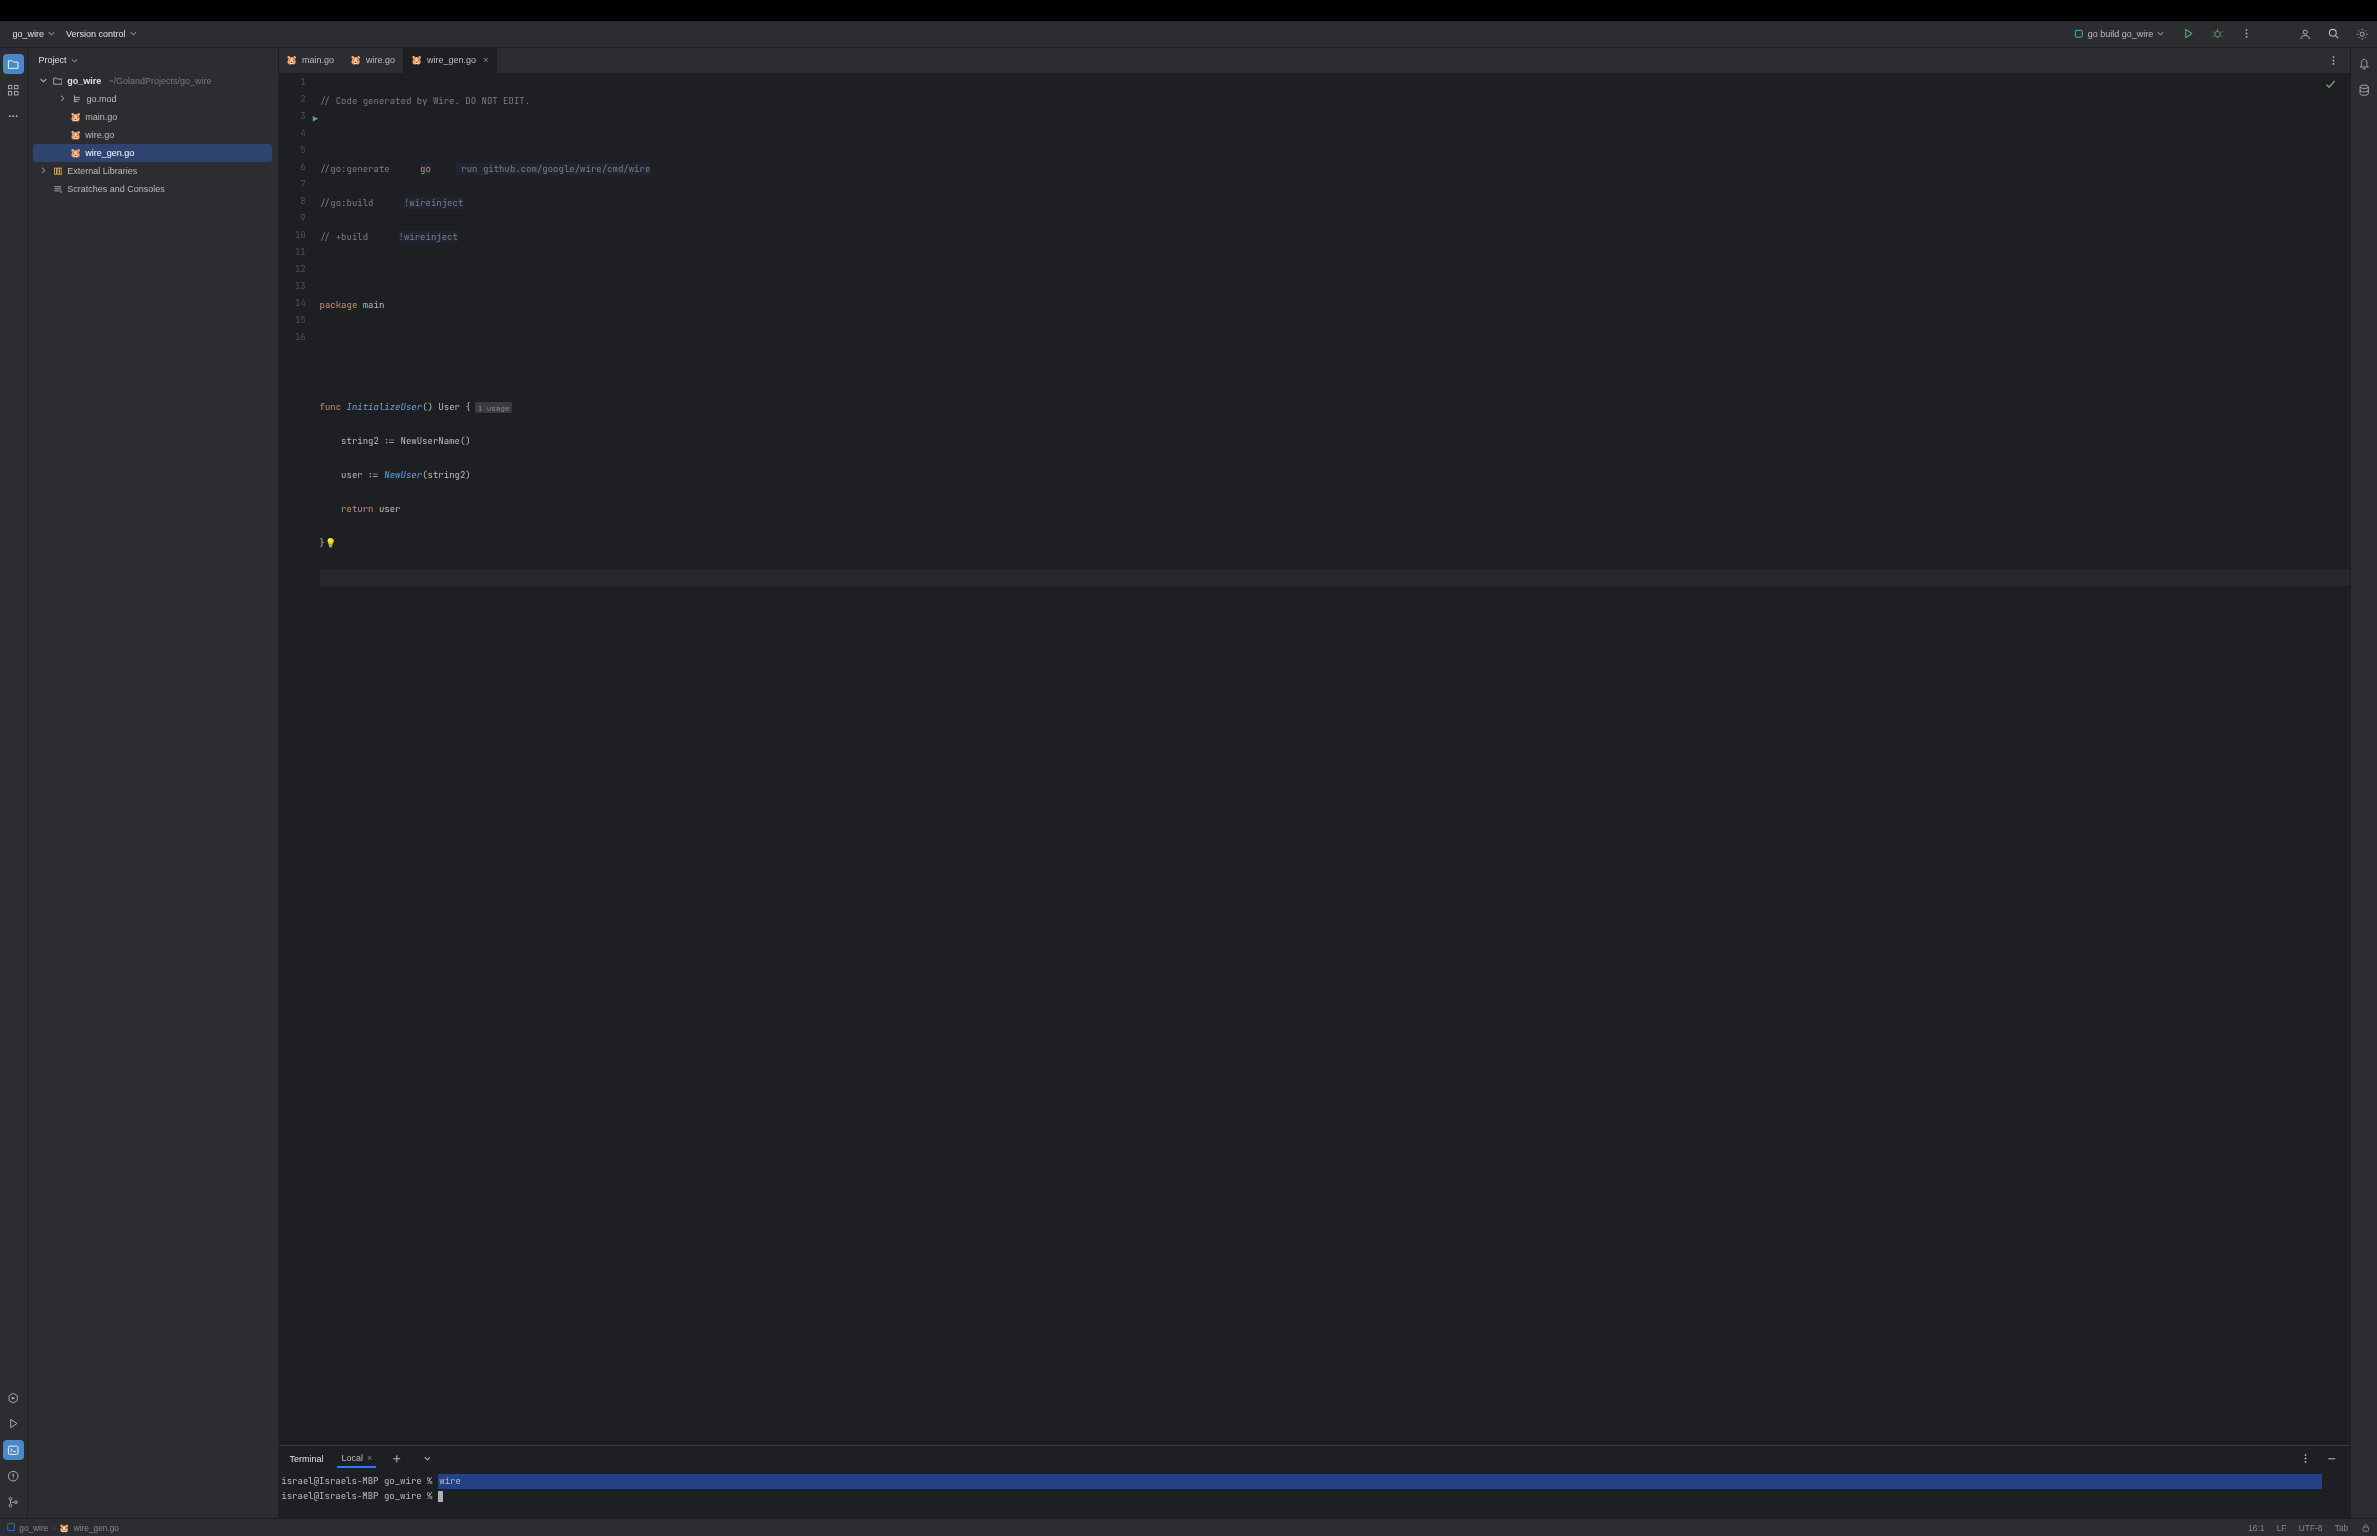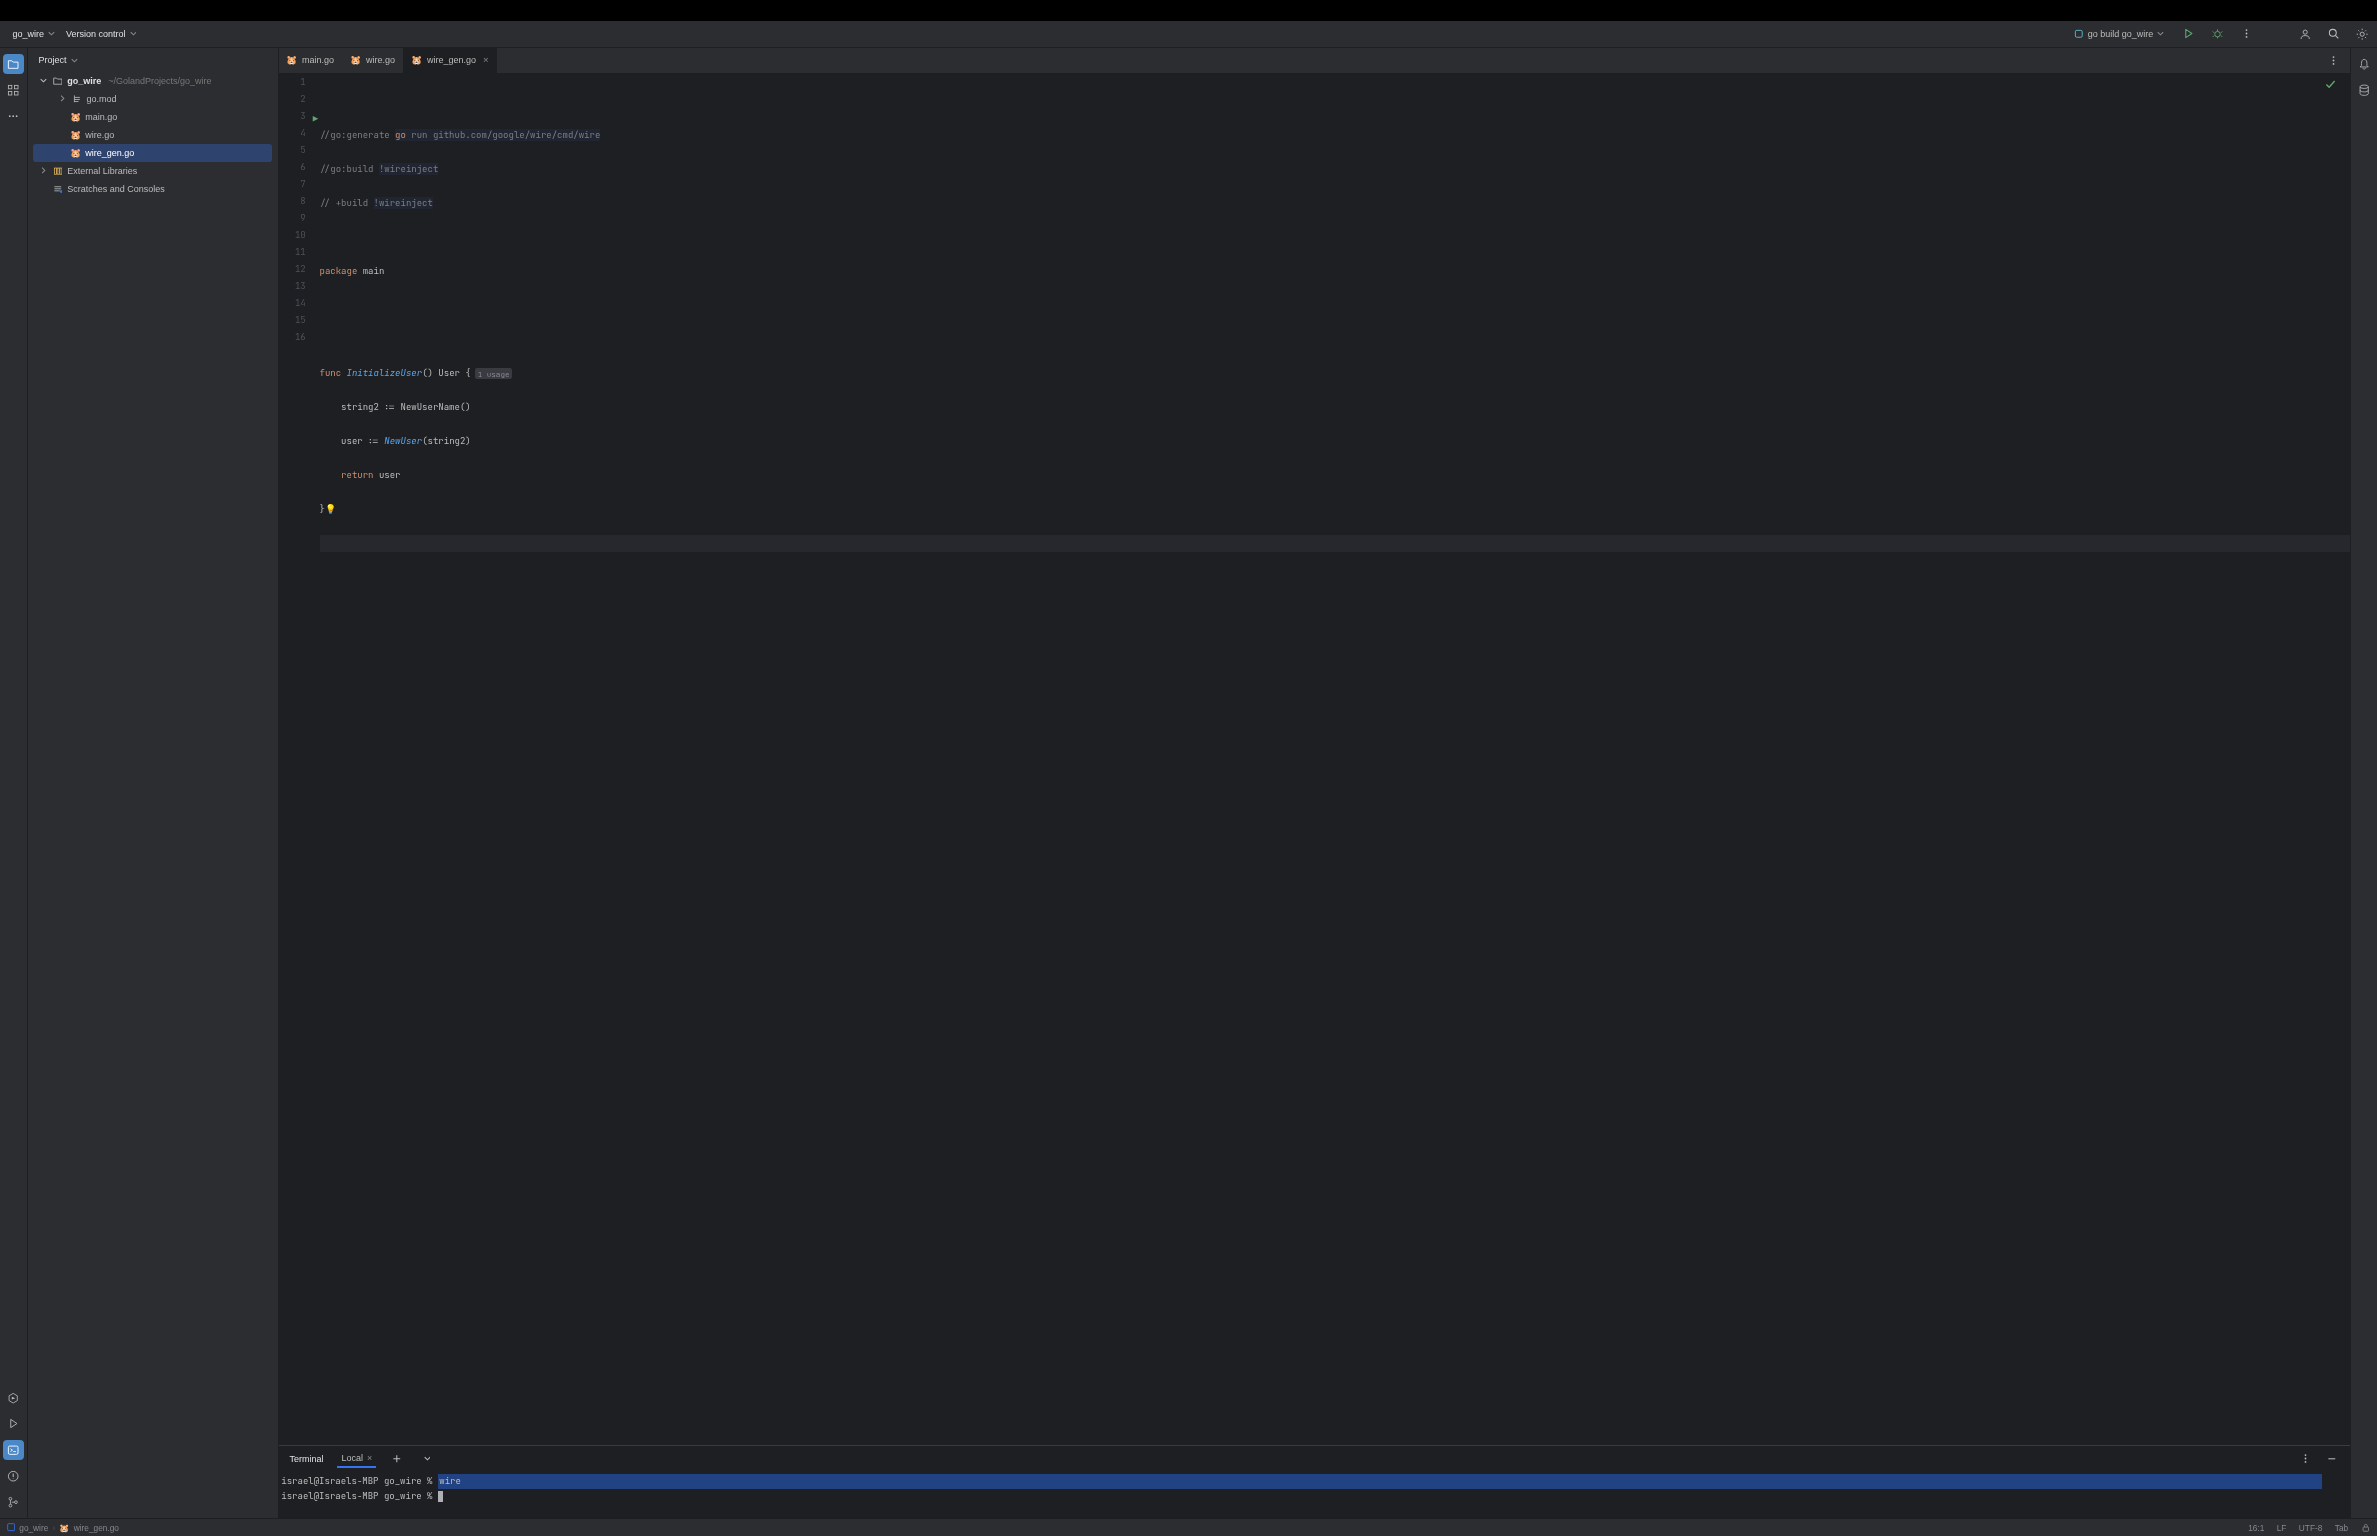--- a/index.html
+++ b/index.html
@@ -143,21 +143,21 @@
   padding-top: 2.8px;
   white-space: pre;
   color: #bcbcbc;
 }
 .code-line { height: 17px; }
 .code-line.caret { background: #26282e; }
 .hl-dim { color: #7a7e85; }
 .hl-kw { color: #cf8e6d; }
 .hl-fn { color: #56a8f5; font-style: italic; }
 .hl-hint { background: #393b40; font-size: 7.6px; padding: 0.7px 2.8px; border-radius: 2.1px; color: #868991; margin-left: 4.1px; }
-.hl-bg { background: #2e436e33; }
+.hl-bg { background: #2e436e33; margin-left: 25px; }
 .status-ok { position: absolute; top: 5.5px; right: 13.8px; color: #5ea86f; }
 .right-toolbar {
   width: 27.5px;
   background: #2b2d30;
   border-left: 0.7px solid #1e1f22;
   display: flex;
   flex-direction: column;
   align-items: center;
   padding-top: 5.5px;
   gap: 5.5px;
@@ -478,20 +478,21 @@
             <div class="gutter-line">9</div>
             <div class="gutter-line">10</div>
             <div class="gutter-line">11</div>
             <div class="gutter-line">12</div>
             <div class="gutter-line">13</div>
             <div class="gutter-line">14</div>
             <div class="gutter-line">15</div>
             <div class="gutter-line">16</div>
           </div>
           <div class="code">
+<div class="code-line"><span class="hl-dim">// Code generated by Wire. DO NOT EDIT.</span></div>
 <div class="code-line"></div>
 <div class="code-line"><span class="hl-dim">//go:generate </span><span class="hl-kw hl-bg">go</span><span class="hl-dim hl-bg"> run github.com/google/wire/cmd/wire</span></div>
 <div class="code-line"><span class="hl-dim">//go:build </span><span class="hl-dim hl-bg">!wireinject</span></div>
 <div class="code-line"><span class="hl-dim">// +build </span><span class="hl-dim hl-bg">!wireinject</span></div>
 <div class="code-line"></div>
 <div class="code-line"><span class="hl-kw">package</span><span> main</span></div>
 <div class="code-line"></div>
 <div class="code-line"></div>
 <div class="code-line"><span class="hl-kw">func</span><span class="hl-fn"> InitializeUser</span><span>() </span><span>User</span><span> {</span><span class="hl-hint">1 usage</span></div>
 <div class="code-line"><span>    string2 := NewUserName()</span></div>

